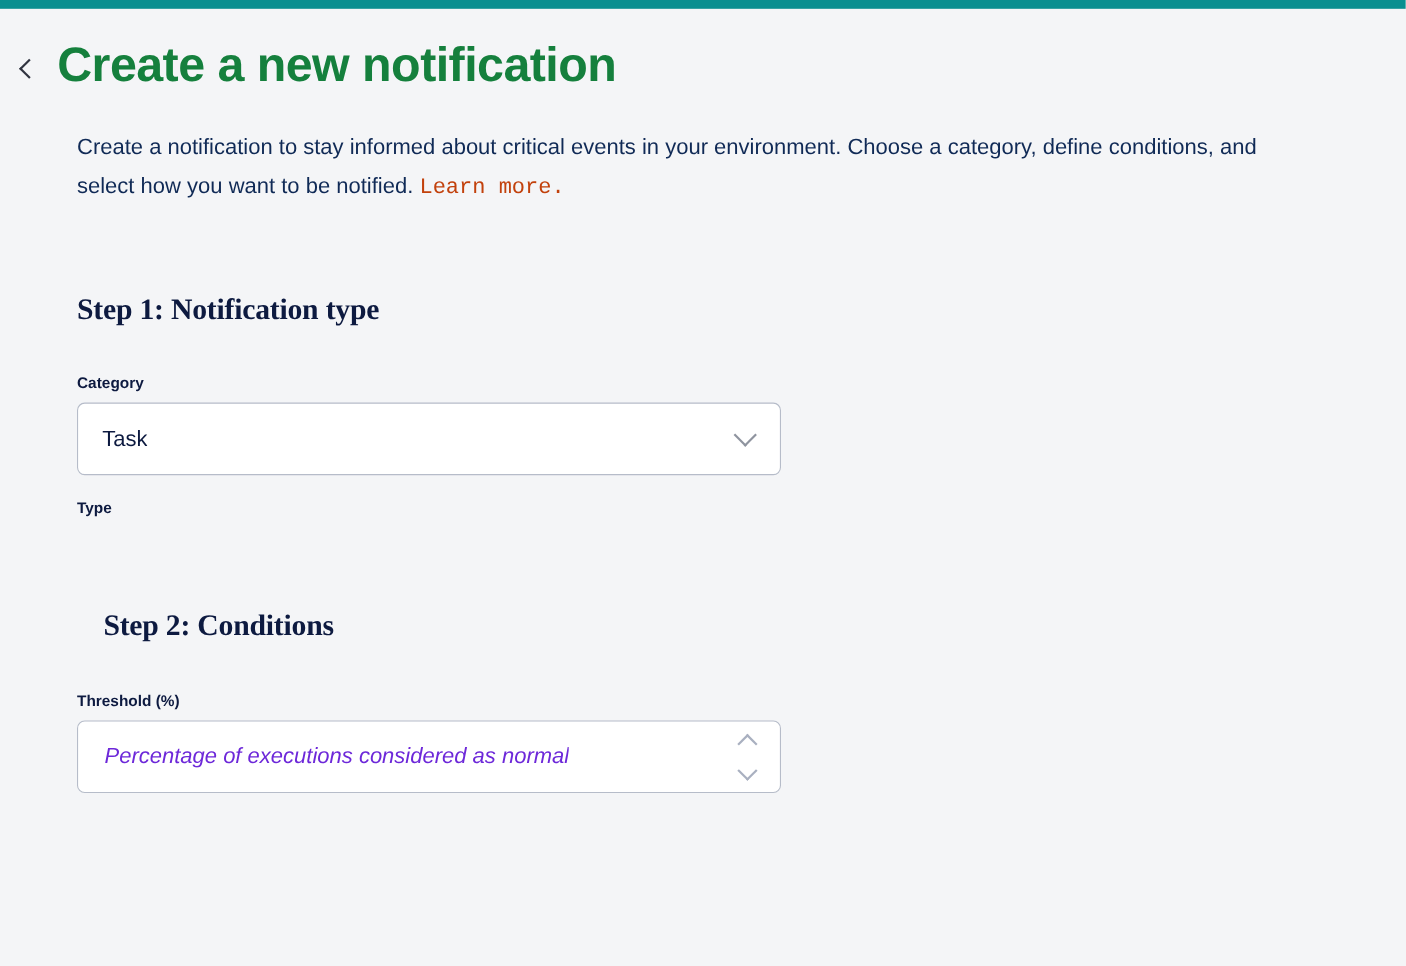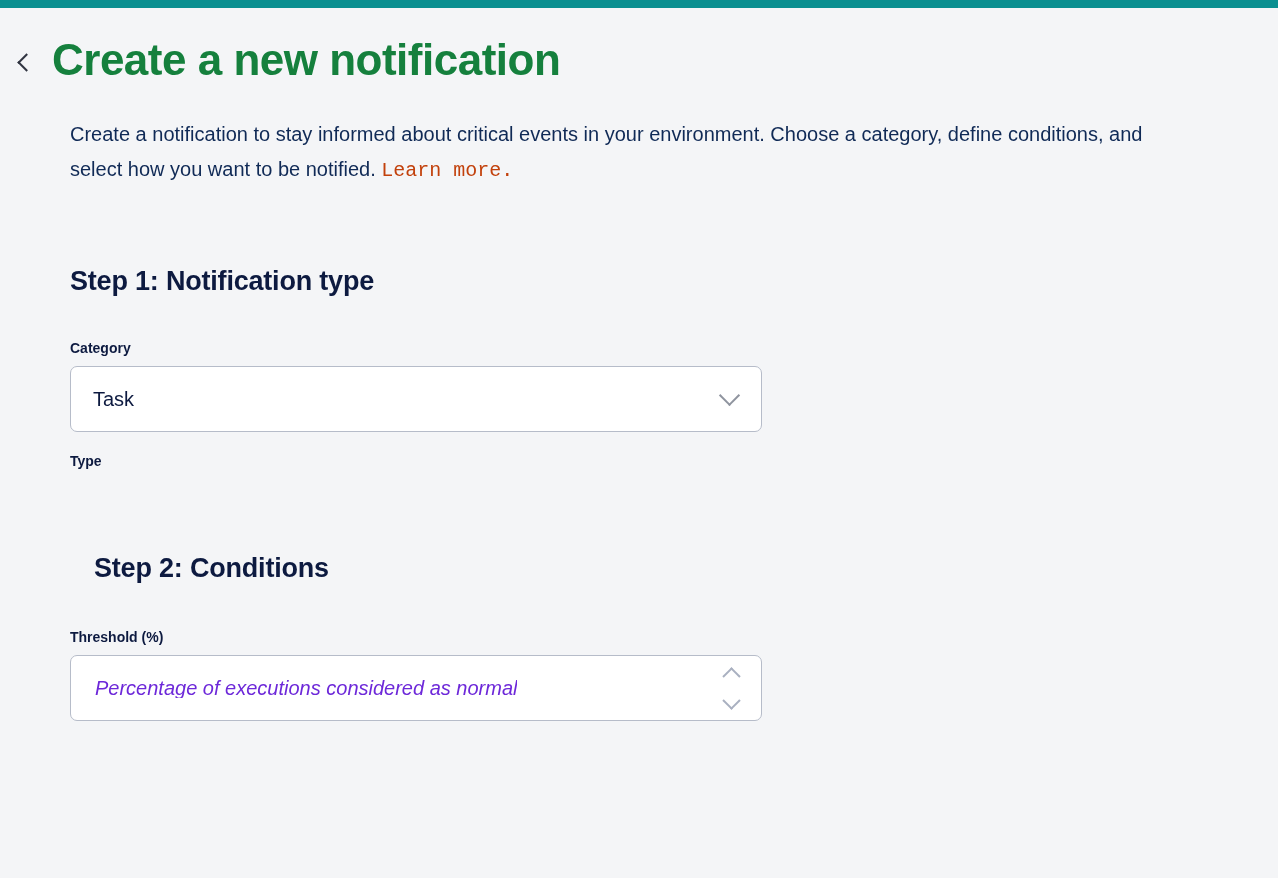--- a/index.html
+++ b/index.html
@@ -85,40 +85,41 @@
     cursor: pointer;
     font-family: Liberation Mono, monospace;
   }
 
   .step-heading {
     font-size: 27px;
     font-weight: 700;
     color: #0d1a40;
     margin: 0;
     letter-spacing: -0.2px;
+    font-family: Liberation Serif, serif;
   }
 
   .step1-heading-wrap { padding-top: 78px; }
   .step2-heading-wrap { padding-top: 74px; margin-left: 24px; }
 
   .field-label {
     font-size: 14px;
     font-weight: 700;
     color: #0d1a40;
     margin: 0;
     padding-bottom: 10px;
   }
 
   .field-group { padding-top: 43px; }
   .field-group.tight { padding-top: 21px; }
   .field-group.step2-first { padding-top: 45px; }
 
   .control {
     position: relative;
-    width: 692px;
+    width: 640px;
     height: 66px;
     background: #ffffff;
     border: 1px solid #b6bcc9;
     border-radius: 7px;
     display: flex;
     align-items: center;
     cursor: pointer;
   }
 
   .control-value {

